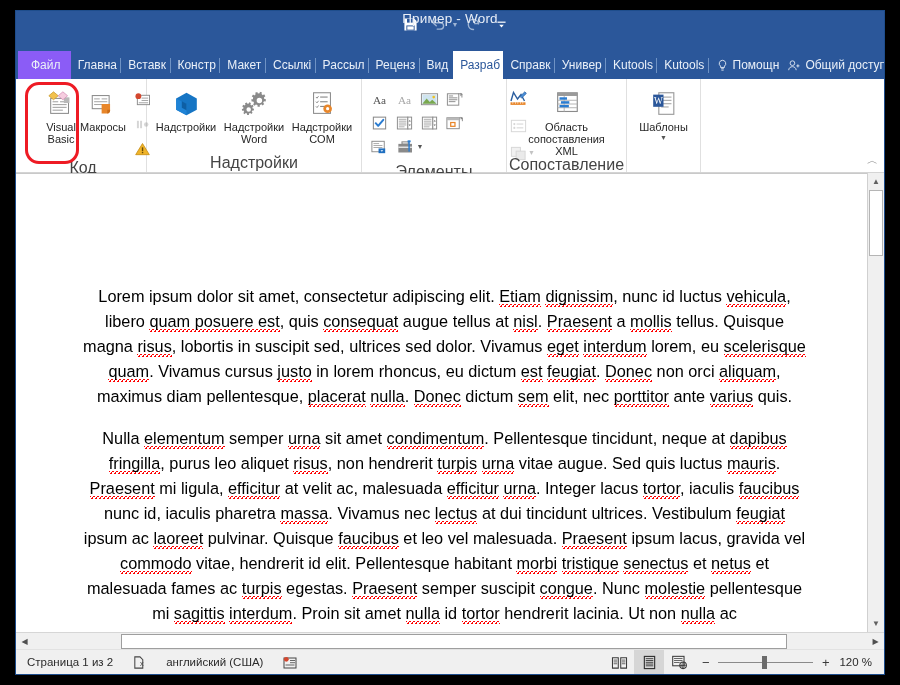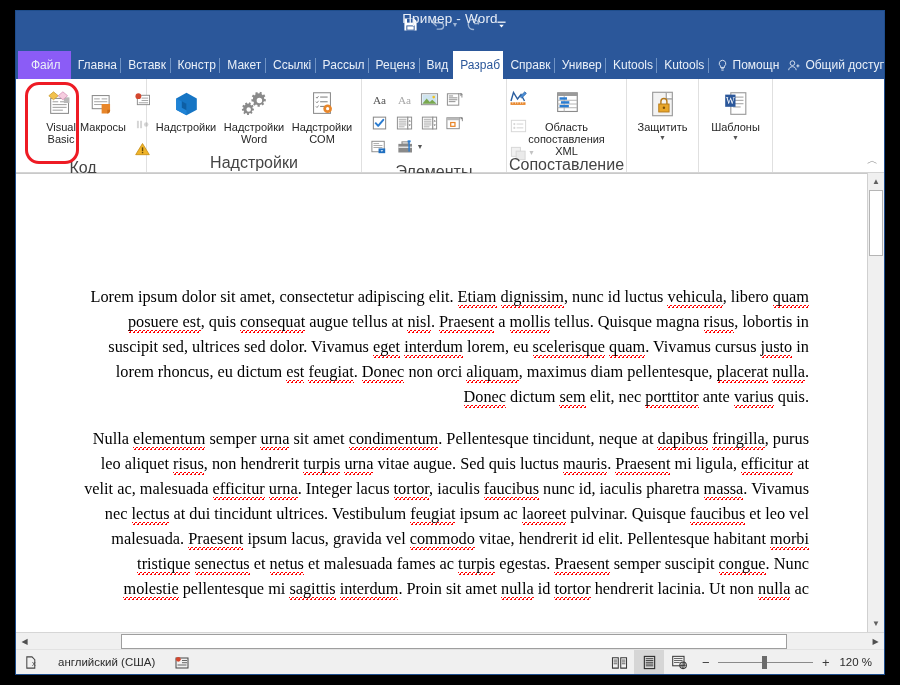--- a/index.html
+++ b/index.html
@@ -121,23 +121,23 @@
     flex:1; background:#7e7e7e; position:relative; overflow:hidden;
     border-top:1px solid #c9c9c9;
   }
   .page {
     position:absolute; left:0; right:0; top:0; bottom:0;
     background:#fff;
     padding:110px 58px 0 64px;
   }
   .page p {
     margin:0 0 17px 0;
-    font-family:Liberation Serif, serif;
+    font-family:Liberation Sans, sans-serif;
     font-size:16.3px; line-height:25px; color:#000;
-    text-align:right;
+    text-align:center;
   }
   .sp { 
     background-image:
       repeating-linear-gradient(125deg, #ff0000 0 1.2px, transparent 1.2px 2.4px);
     background-repeat:repeat-x;
     background-size:4px 3px;
     background-position:0 100%;
     padding-bottom:2px;
   }
 
@@ -580,38 +580,20 @@
                 </g>
             </svg>
           </span>
           <span class="lbl">Область
 сопоставления XML</span>
         </div>
       </div>
       <div class="rgroup-label">Сопоставление</div>
     </div>
 
-    <div class="rgroup" style="width:72px;">
-      <div class="rgroup-body" style="justify-content:center;">
-        <div class="bigbtn" style="min-width:64px;">
-          <span class="ic">
-            <svg width="31" height="30" viewBox="0 0 32 32">
-              <rect x="5.5" y="3.5" width="21" height="25" fill="#f3f3f3" stroke="#9a9a9a" stroke-width="1.2"></rect>
-              <path d="M20 3.5v7h6.5" fill="#fff" stroke="#9a9a9a" stroke-width="1.2"></path>
-              <rect x="12" y="16" width="11" height="8.5" fill="#e8a62a" stroke="#b5791a" stroke-width="1"></rect>
-              <path d="M14.3 16v-2.6a3.2 3.2 0 0 1 6.4 0V16" fill="none" stroke="#b5791a" stroke-width="1.5"></path>
-              <circle cx="17.5" cy="20" r="1.3" fill="#7a4f08"></circle>
-            </svg>
-          </span>
-          <span class="lbl">Защитить</span>
-          <span class="caret-dn" style="margin-top:2px;">▼</span>
-        </div>
-      </div>
-      <div class="rgroup-label"></div>
-    </div>
 
     <div class="rgroup" style="width:74px;">
       <div class="rgroup-body" style="justify-content:center;">
         <div class="bigbtn" style="min-width:66px;">
           <span class="ic">
             <svg width="31" height="30" viewBox="0 0 32 32">
               <rect x="11" y="4" width="16" height="23" fill="#fff" stroke="#9a9a9a" stroke-width="1.2"></rect>
               <g fill="#b0b0b0">
                   <rect x="13.5" y="8" width="11" height="1.3"></rect>
                   <rect x="13.5" y="11.5" width="11" height="1.3"></rect>
@@ -650,20 +632,21 @@
 
   <div class="hscrollbar">
     <div class="hs-arrow">◀</div>
     <div class="hs-track">
       <div class="hs-thumb" style="left:88px; right:80px;"></div>
     </div>
     <div class="hs-arrow">▶</div>
   </div>
 
   <div class="statusbar">
+    <div class="sb-item">Страница 1 из 2</div>
     <div class="sb-item" style="padding:0 8px;">
       <svg width="15" height="15" viewBox="0 0 16 16">
           <path d="M3 2h5.5l3 3v9H3z" fill="none" stroke="#444" stroke-width="1.1"></path>
           <text x="8.6" y="11.5" font-family="Liberation Sans, sans-serif" font-size="8" fill="#444">x</text>
         </svg>
     </div>
     <div class="sb-item">английский (США)</div>
     <div class="sb-item" style="padding:0 8px;">
       <svg width="16" height="15" viewBox="0 0 16 15">
           <rect x="2" y="3" width="12" height="10" fill="none" stroke="#444" stroke-width="1"></rect>

